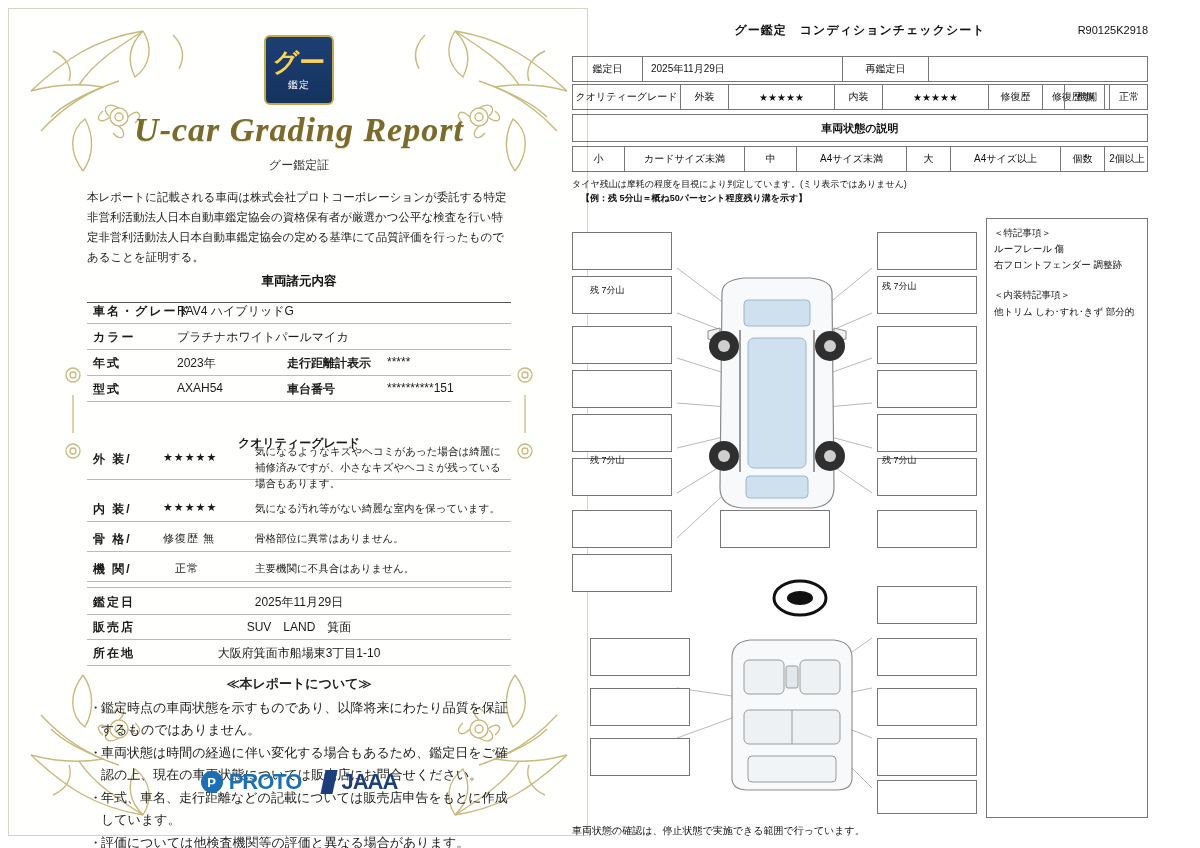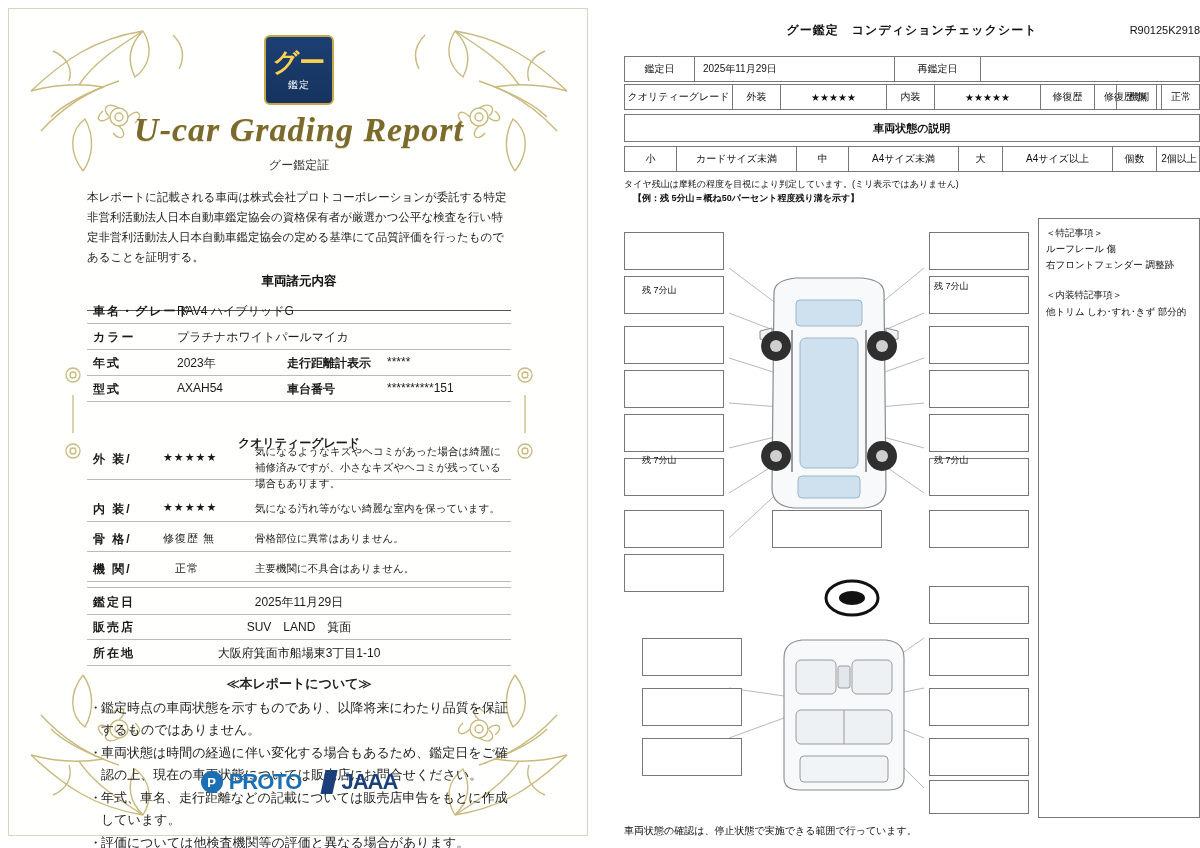--- a/index.html
+++ b/index.html
@@ -49,21 +49,21 @@
     font-size:12px;color:#333;
   }
   .lead{
     position:absolute;left:58px;top:162px;width:420px;
     font-size:11.5px;line-height:1.75;color:#222;
   }
 
   .sec-head{
     position:absolute;left:58px;width:424px;text-align:center;
     font-size:12.5px;font-weight:bold;color:#111;
-    padding-bottom:20px;border-bottom:1px solid #555;
+    padding-bottom:12px;border-bottom:1px solid #555;
   }
 
   .row{position:absolute;left:58px;width:424px;height:26px;border-bottom:1px solid #bbb;}
   .row .lbl{position:absolute;left:6px;top:6px;font-size:12px;font-weight:bold;letter-spacing:2px;}
   .row .val{position:absolute;left:90px;top:6px;font-size:12px;}
   .row .lbl2{position:absolute;left:200px;top:6px;font-size:12px;font-weight:bold;}
   .row .val2{position:absolute;left:300px;top:6px;font-size:12px;}
   .row .stars{position:absolute;left:76px;top:6px;font-size:11px;letter-spacing:1px;}
   .row .note{position:absolute;left:168px;top:-1px;font-size:10.5px;line-height:1.5;}
   .row .note.one{top:6px;}
@@ -86,21 +86,21 @@
   .brands{position:absolute;left:0;bottom:26px;width:540px;display:flex;justify-content:center;align-items:center;gap:22px;}
   .proto{display:flex;align-items:center;gap:6px;}
   .proto .circle{width:22px;height:22px;border-radius:50%;background:#1b6fb5;color:#fff;font-size:13px;font-weight:bold;display:flex;align-items:center;justify-content:center;}
   .proto .txt{font-size:22px;font-weight:bold;color:#1b6fb5;font-family:"Liberation Sans",sans-serif;letter-spacing:-1px;}
   .jaaa{display:flex;align-items:center;gap:6px;}
   .jaaa .bar{width:12px;height:24px;background:#1b3f7a;transform:skewX(-12deg);}
   .jaaa .txt{font-size:22px;font-weight:bold;color:#1b3f7a;letter-spacing:-1px;}
 
   
   .sheet{
-    position:absolute;left:624px;top:22px;width:576px;height:800px;
+    position:absolute;left:572px;top:22px;width:576px;height:800px;
     font-size:10px;color:#111;
   }
   .sheet-title{
     position:absolute;left:0;top:0;width:576px;text-align:center;
     font-size:12px;font-weight:bold;letter-spacing:1px;
   }
   .sheet-code{position:absolute;right:0;top:2px;font-size:11px;}
 
   .tbl{position:absolute;border:1px solid #777;box-sizing:border-box;}
   .cell{position:absolute;box-sizing:border-box;border-right:1px solid #777;display:flex;align-items:center;justify-content:center;height:100%;font-size:10px;}

